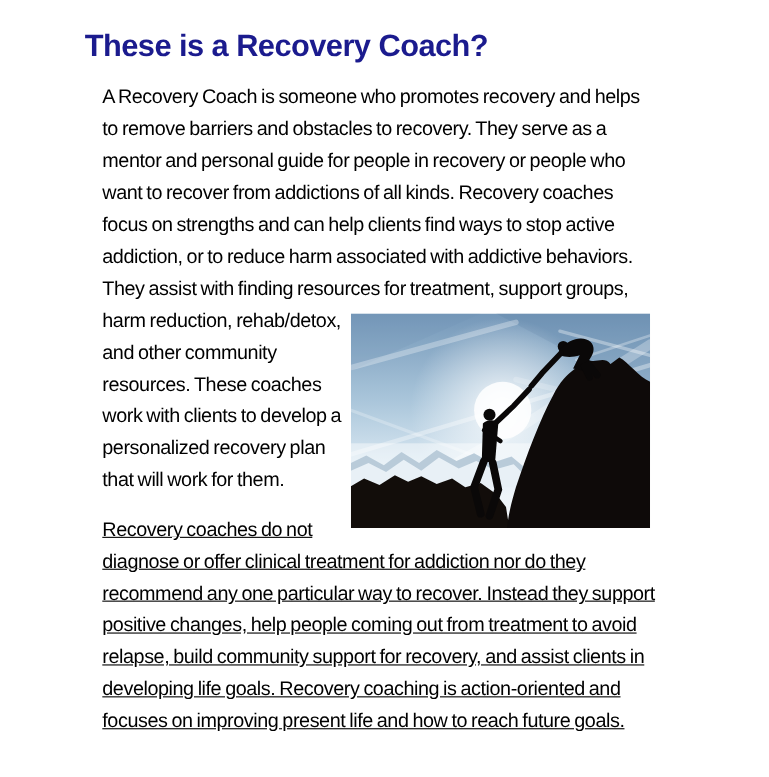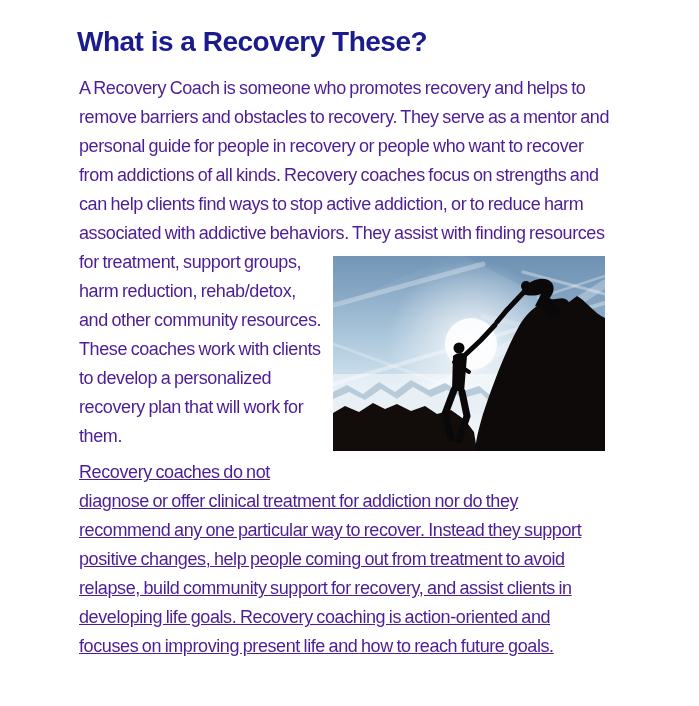--- a/index.html
+++ b/index.html
@@ -17,44 +17,44 @@
   }
   h1.title {
     margin: 0 0 17px 0;
     font-size: 28px;
     line-height: 1.12;
     font-weight: 600;
     letter-spacing: -0.5px;
     font-family: "Liberation Sans", "DejaVu Sans", sans-serif;
   }
   p.body-text {
-    margin: 2px;
+    margin: 16px;
     font-size: 18px;
     line-height: 29px;
     letter-spacing: -0.4px;
     word-spacing: -1px;
-    color: #4c1d95;
+    color: #000000;
   }
   p.body-text.second { margin-top: 7px; text-decoration: underline; }
   .photo-float {
     float: right;
     width: 272px;
     height: 195px;
     margin: 8px 6px 12px 8px;
     line-height: 0;
   }
   .photo-float svg { width: 272px; height: 195px; display: block; }
 </style>
 </head>
 <body>
 
 <div class="page">
   <main class="article">
 
-    <h1 class="title" style="color: rgb(27, 27, 142);">What is a Recovery These?</h1>
+    <h1 class="title" style="color: rgb(27, 27, 142);">These is a Recovery Coach?</h1>
 
     <p class="body-text">
       <span>A Recovery Coach is someone who promotes recovery and helps to remove barriers and obstacles to recovery. They serve as a mentor and personal guide for people in recovery or people who want to recover from addictions of all kinds. Recovery coaches focus on strengths and can help clients find ways to stop active addiction, or to reduce harm associated with addictive behaviors. They assist with finding resources</span>
       <span class="photo-float" role="img" aria-label="Silhouette of a person on top of a rocky peak reaching down to help another climber up, with sun glow, contrails and mountains behind">
         <svg viewBox="0 0 272 195" preserveAspectRatio="none">
           <defs>
             <linearGradient id="sky" x1="0" y1="0" x2="0" y2="1">
               <stop offset="0" stop-color="#7598b9"></stop>
               <stop offset="0.40" stop-color="#a9c5da"></stop>
               <stop offset="0.68" stop-color="#d5e5f0"></stop>

